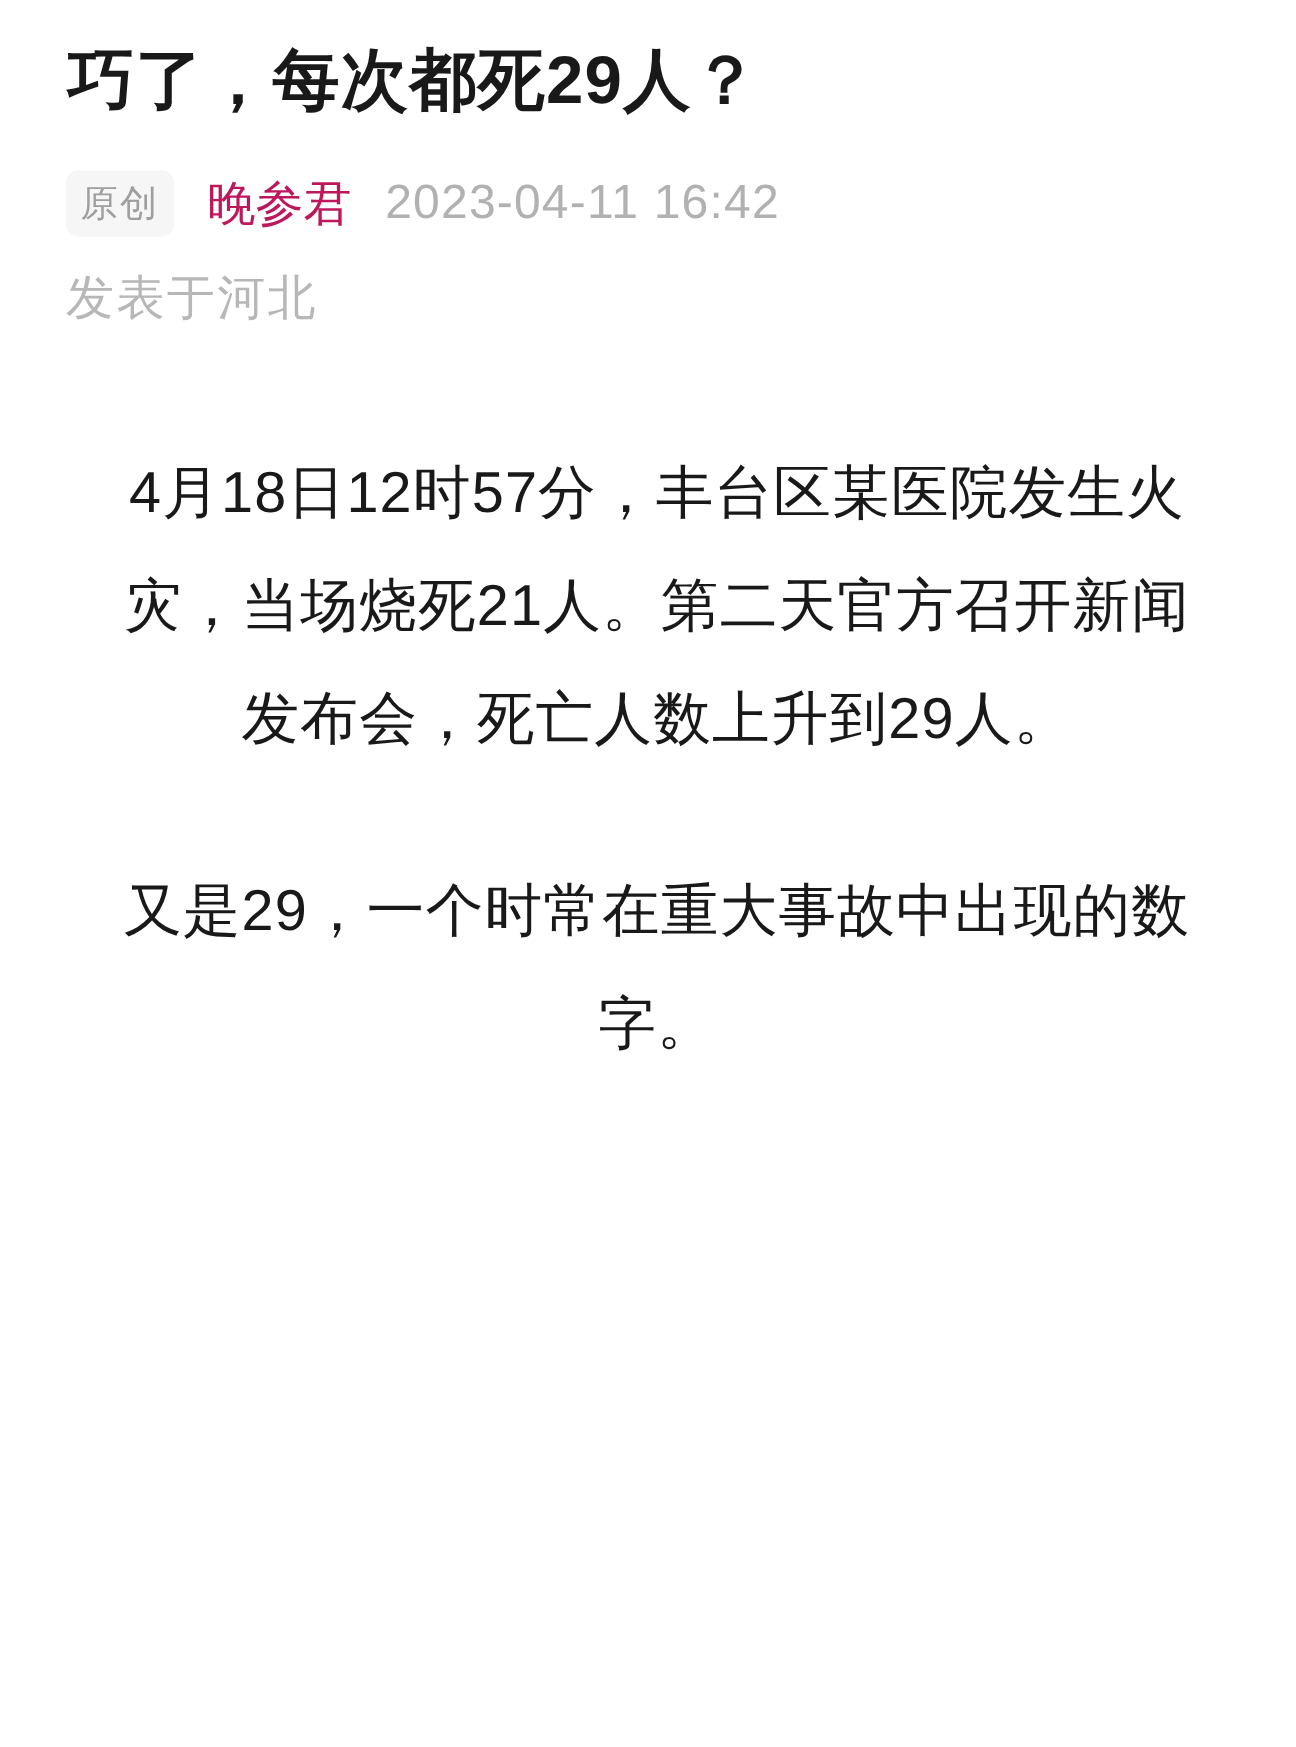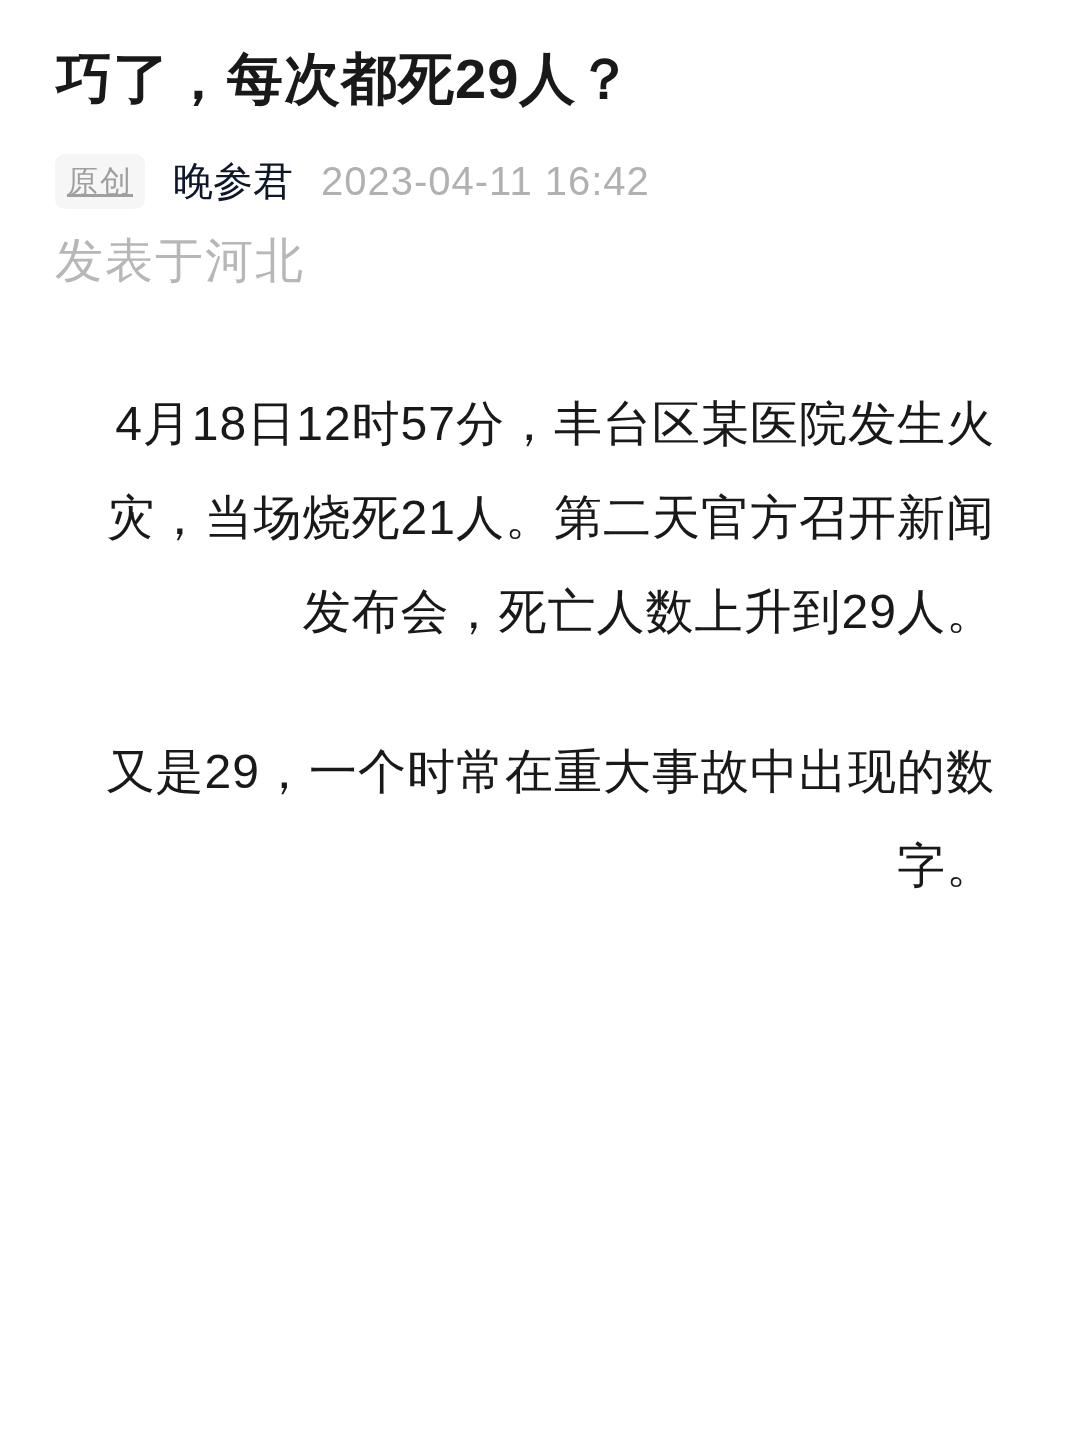--- a/index.html
+++ b/index.html
@@ -9,21 +9,21 @@
     width: 1080px;
     height: 1456px;
     overflow: hidden;
     font-family: "Liberation Sans", "DejaVu Sans", sans-serif;
   }
   .page {
     width: 1080px;
     height: 1456px;
     background: #ffffff;
     box-sizing: border-box;
-    padding-top: 40px;
+    padding-top: 28px;
   }
   .article-title {
     margin: 0 55px 0 56px;
     font-size: 56px;
     line-height: 78px;
     font-weight: 700;
     color: #191919;
     letter-spacing: 1px;
   }
   .meta-row {
@@ -36,51 +36,50 @@
   .original-badge {
     display: inline-block;
     background: #f6f6f6;
     color: #9f9f9f;
     font-size: 31px;
     height: 55px;
     line-height: 55px;
     padding: 0 12px;
     border-radius: 10px;
     letter-spacing: 2px;
-    text-decoration: underline;
   }
   .meta-link {
     font-size: 40px;
-    color: #0f172a;
+    color: #be185d;
     text-decoration: none;
     cursor: pointer;
   }
   .meta-time {
     font-size: 40px;
     color: #b1b1b1;
     letter-spacing: 1px;
   }
   .publish-location {
     margin: 28px 55px 0 55px;
-    font-size: 48px;
+    font-size: 40px;
     line-height: 48px;
     color: #b7b7b7;
     letter-spacing: 2px;
   }
   .article-body {
     margin-top: 92px;
     padding: 0 85px 0 100px;
     color: #191919;
   }
   .article-body p {
     margin: 0;
     font-size: 48px;
     line-height: 94px;
     letter-spacing: 1px;
-    text-align: right;
+    text-align: center;
     word-break: normal;
     line-break: strict;
   }
   .article-body p + p {
     margin-top: 66px;
   }
 </style>
 </head>
 <body>
 

